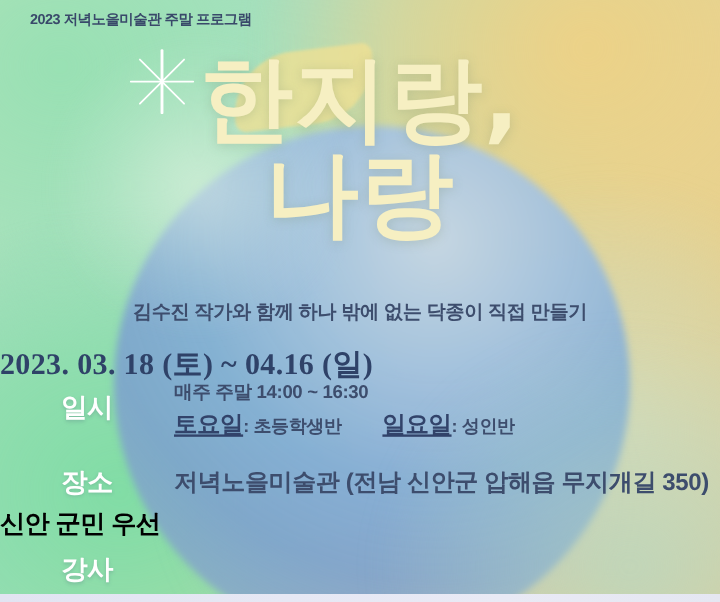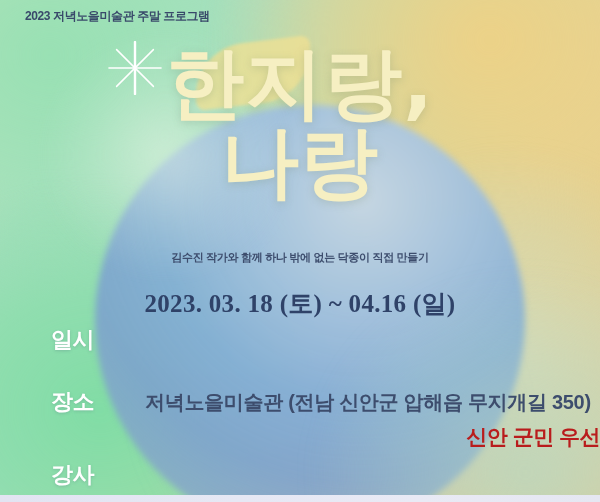--- a/index.html
+++ b/index.html
@@ -222,32 +222,31 @@
   .title-line.second {
     margin-top: 4px;
   }
 
   .tagline {
     position: absolute;
     left: 0;
     right: 0;
     top: 250px;
     text-align: center;
-    font-size: 11px;
+    font-size: 16px;
     font-weight: 700;
     letter-spacing: -0.3px;
     color: #3d4d6d;
   }
 
   .date-line {
     position: absolute;
     left: 0;
     right: 0;
     top: 287px;
-    text-align: center;
     font-family: "Liberation Serif", "DejaVu Serif", serif;
     font-size: 25px;
     font-weight: 700;
     letter-spacing: 0.3px;
     color: #2f4268;
   }
 
   
   .info {
     position: absolute;
@@ -306,23 +305,22 @@
     display: inline-block;
     width: 34px;
   }
   .v-line.place {
     font-size: 20px;
     font-weight: 600;
   }
   .v-line.target {
     font-size: 21px;
     font-weight: 700;
-    color: #b91c1c;
+    color: #000000;
     letter-spacing: -0.5px;
-    text-align: right;
   }
   .v-line.teacher {
     font-size: 15.5px;
     font-weight: 600;
   }
 </style>
 </head>
 <body>
 
 <div class="poster">
@@ -357,20 +355,26 @@
     </div>
 
     <div class="tagline">김수진 작가와 함께  하나 밖에 없는 닥종이 직접 만들기</div>
 
     <div class="date-line">2023. 03. 18 (토) ~ 04.16 (일)</div>
 
     <div class="info">
 
       <div class="info-row r-ilsi">
         <div class="info-label lab-ilsi">일시</div>
+        <div class="info-value">
+          <div class="v-line">매주 주말 14:00 ~ 16:30</div>
+          <div class="v-line sessions">
+            <span class="day-strong">토요일</span><span>: 초등학생반</span><span class="day-sep"></span><span class="day-strong">일요일</span><span>: 성인반</span>
+          </div>
+        </div>
       </div>
 
       <div class="info-row r-jangso">
         <div class="info-label">장소</div>
         <div class="info-value">
           <div class="v-line place">저녁노을미술관 (전남 신안군 압해읍 무지개길 350)</div>
         </div>
       </div>
 
       <div class="info-row r-daesang">

